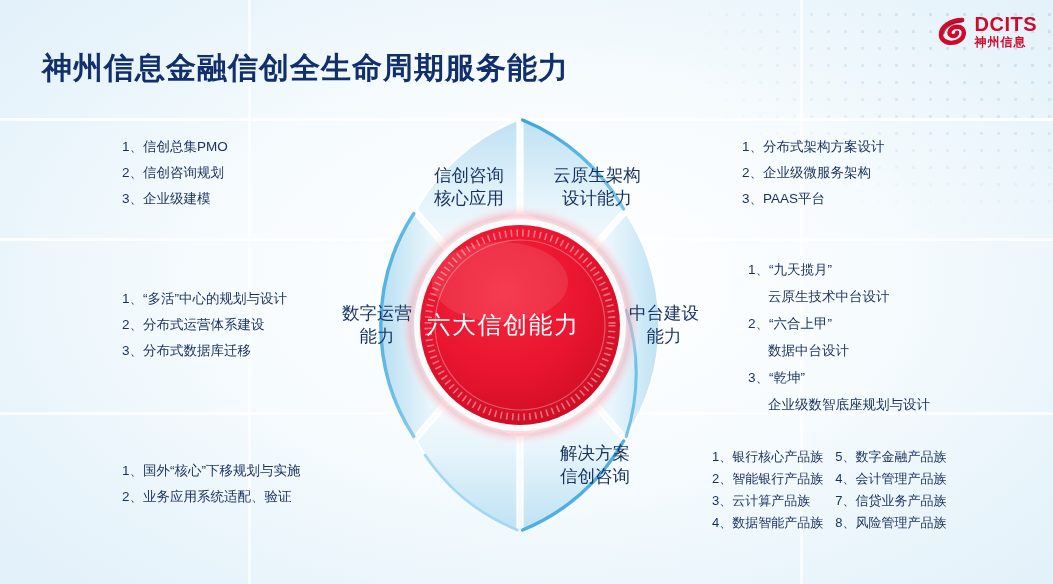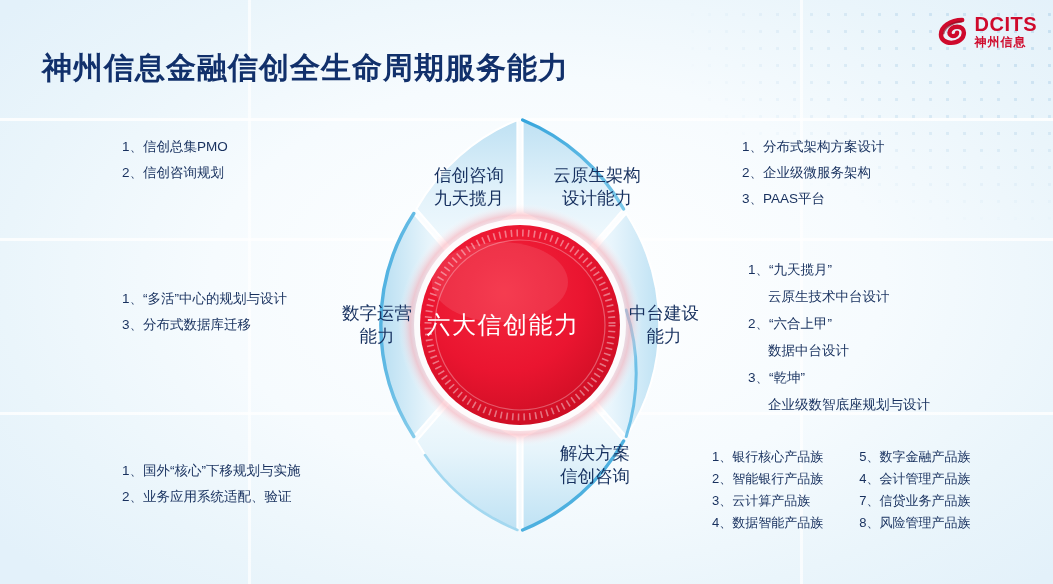--- a/index.html
+++ b/index.html
@@ -79,21 +79,21 @@
   
   .block {
     position: absolute;
     color: #17305e;
     font-size: 13.5px;
     line-height: 26px;
     white-space: nowrap;
   }
   .block .row { display: block; }
   .block .sub { display: block; padding-left: 20px; }
-  .cols { display: flex; gap: 36px; }
+  .cols { display: flex; gap: 12px; }
   .cols .col { display: block; }
 
   #blk-tl { left: 122px; top: 134px; }
   #blk-ml { left: 122px; top: 286px; }
   #blk-bl { left: 122px; top: 458px; }
   #blk-tr { left: 742px; top: 134px; }
   #blk-mr { left: 748px; top: 256px; line-height: 27px; }
   #blk-br { left: 712px; top: 446px; line-height: 22px; font-size: 13px; }
 
   
@@ -142,24 +142,26 @@
       <span class="brand-en">DCITS</span>
       <span class="brand-cn">神州信息</span>
     </span>
   </div>
 
   <div id="title">神州信息金融信创全生命周期服务能力</div>
 
   <div class="block" id="blk-tl">
     <span class="row">1、信创总集PMO</span>
     <span class="row">2、信创咨询规划</span>
+    <span class="row">3、企业级建模</span>
   </div>
 
   <div class="block" id="blk-ml">
     <span class="row">1、“多活”中心的规划与设计</span>
+    <span class="row">2、分布式运营体系建设</span>
     <span class="row">3、分布式数据库迁移</span>
   </div>
 
   <div class="block" id="blk-bl">
     <span class="row">1、国外“核心”下移规划与实施</span>
     <span class="row">2、业务应用系统适配、验证</span>
   </div>
 
   <div class="block" id="blk-tr">
     <span class="row">1、分布式架构方案设计</span>
@@ -272,21 +274,21 @@
 
       <circle cx="215" cy="215" r="92" fill="none" stroke="rgba(255,255,255,0.42)" stroke-width="7" stroke-dasharray="1.6 4.2"></circle>
       <circle cx="215" cy="215" r="85" fill="none" stroke="rgba(255,255,255,0.30)" stroke-width="1.2"></circle>
       <ellipse cx="195" cy="172" rx="68" ry="40" fill="rgba(255,255,255,0.10)"></ellipse>
     </svg>
 
     <div id="core-label">六大信创能力</div>
 
     <div class="seg-label" style="left:164px; top:77px;">
       <div>信创咨询</div>
-      <div>九天揽月</div>
+      <div>核心应用</div>
     </div>
     <div class="seg-label" style="left:292px; top:77px;">
       <div>云原生架构</div>
       <div>设计能力</div>
     </div>
     <div class="seg-label" style="left:359px; top:215px;">
       <div>中台建设</div>
       <div>能力</div>
     </div>
     <div class="seg-label" style="left:290px; top:355px;">

